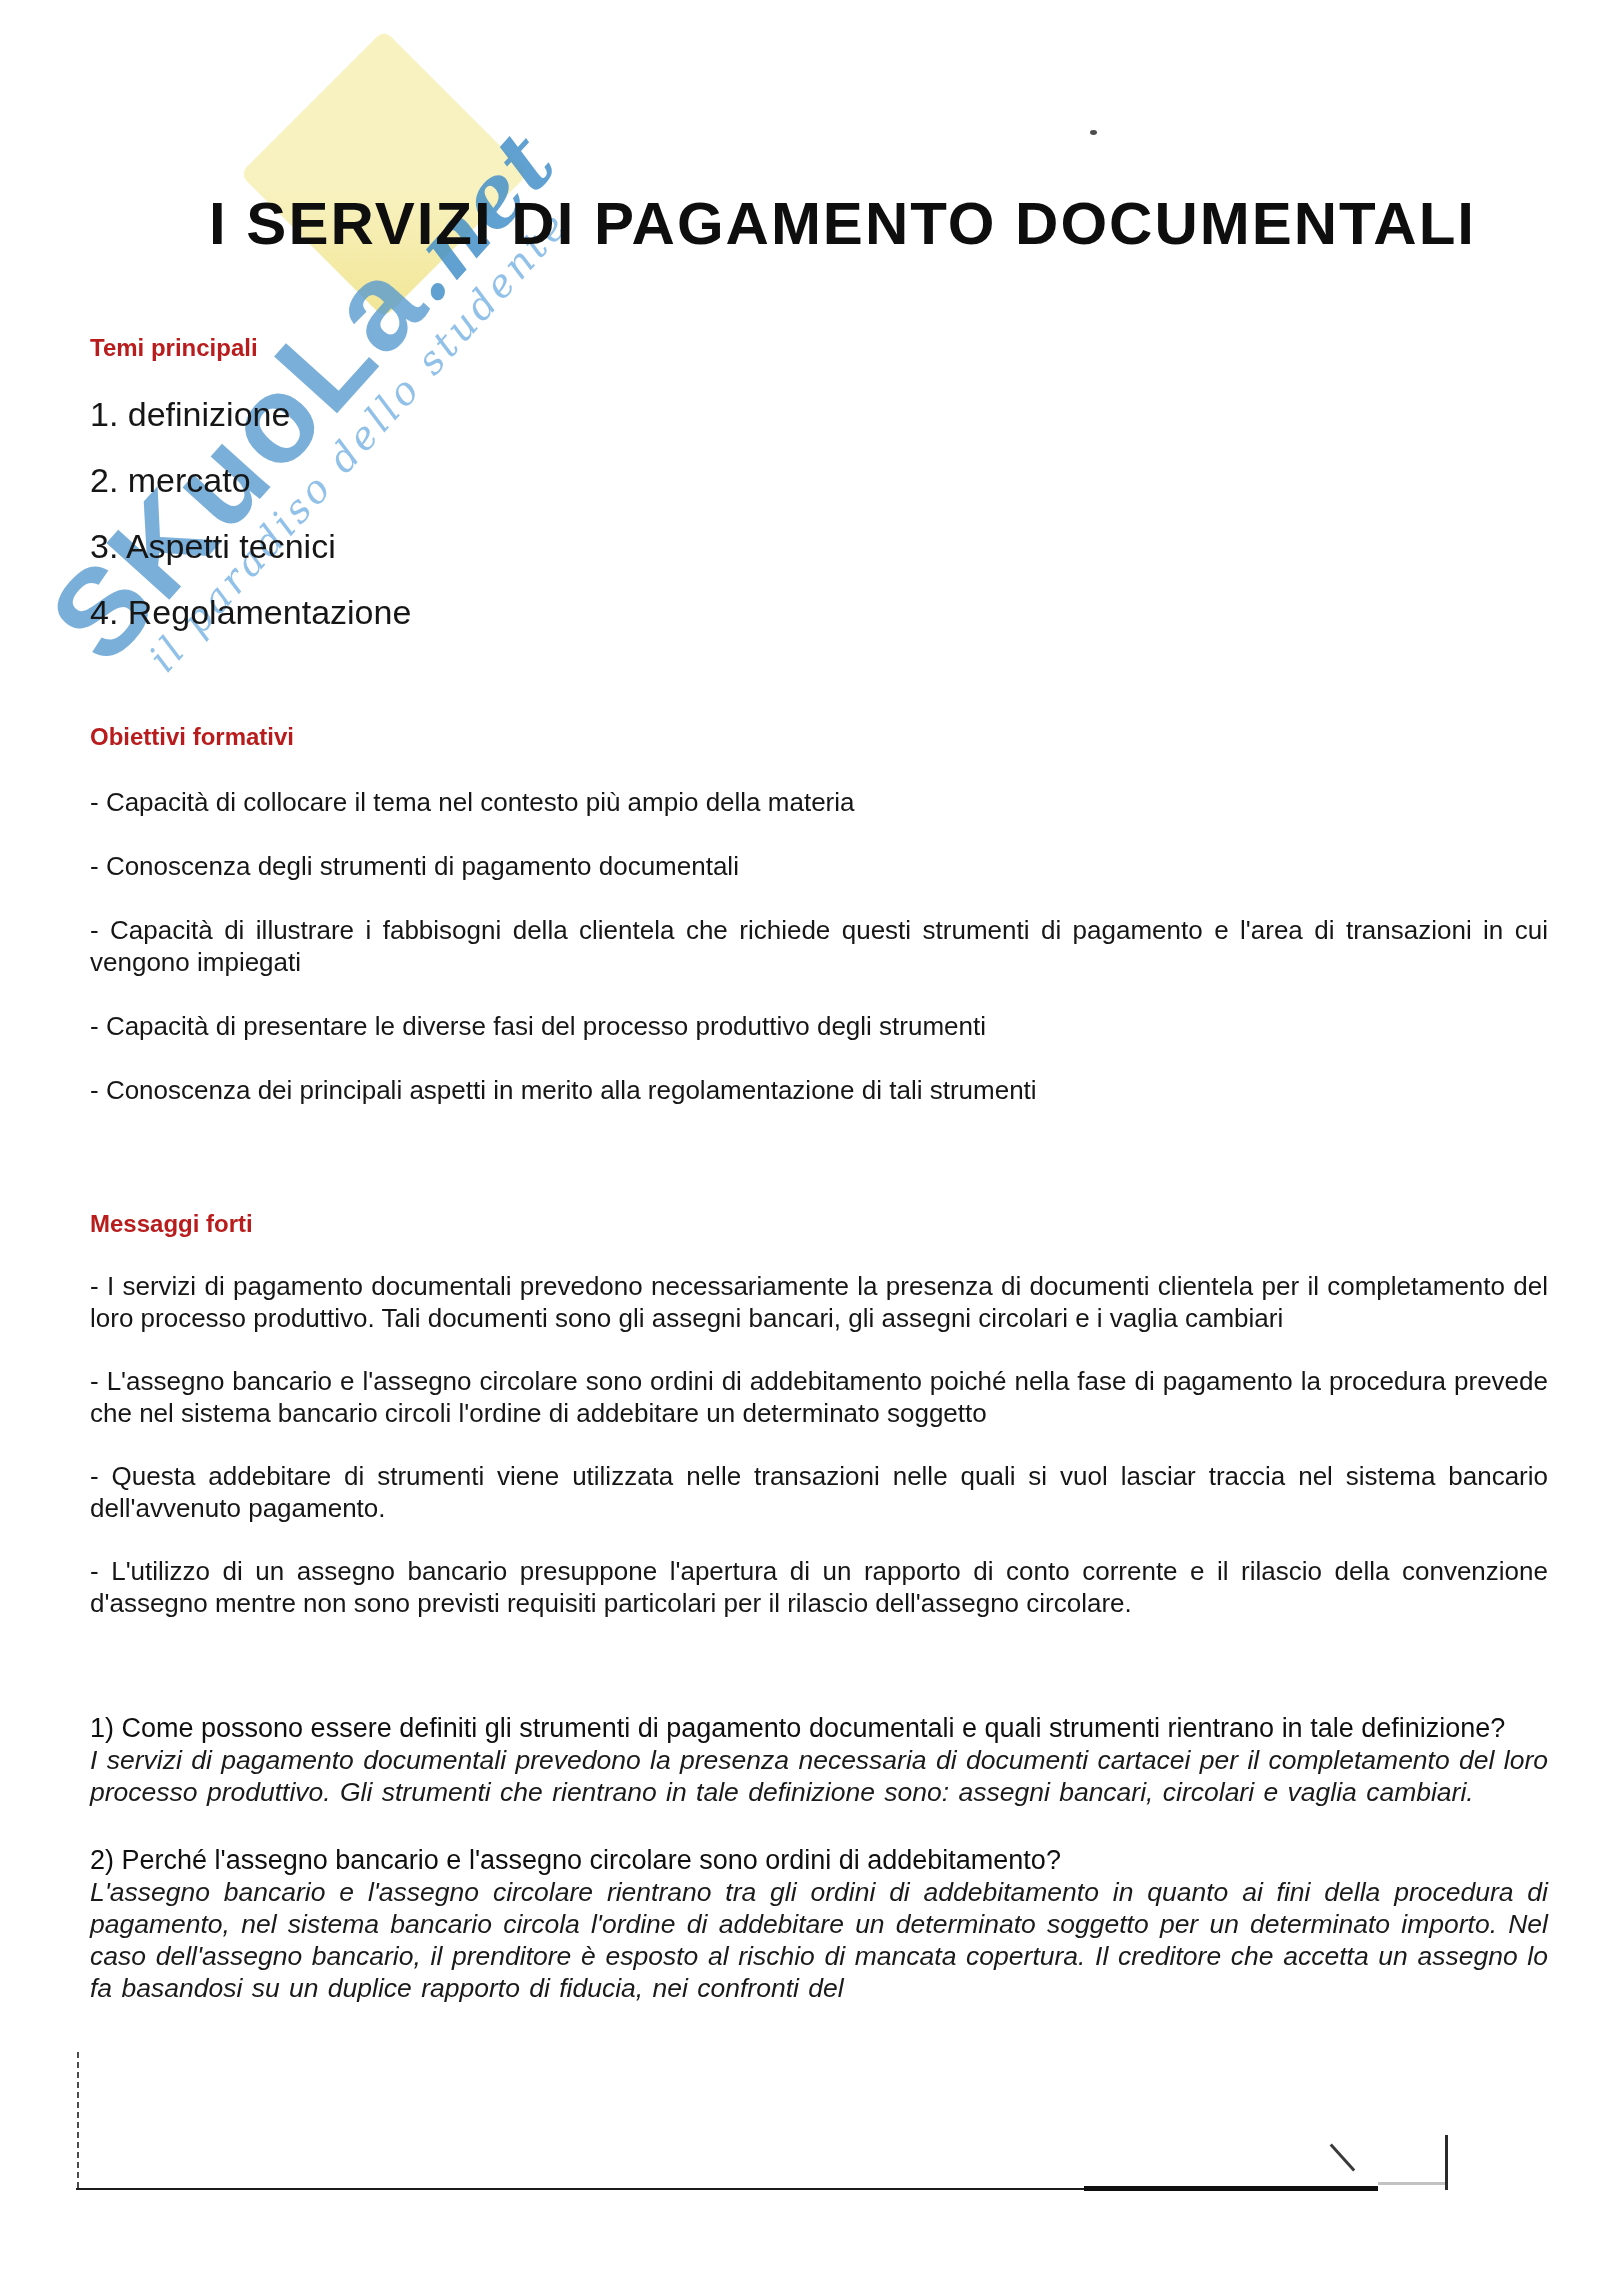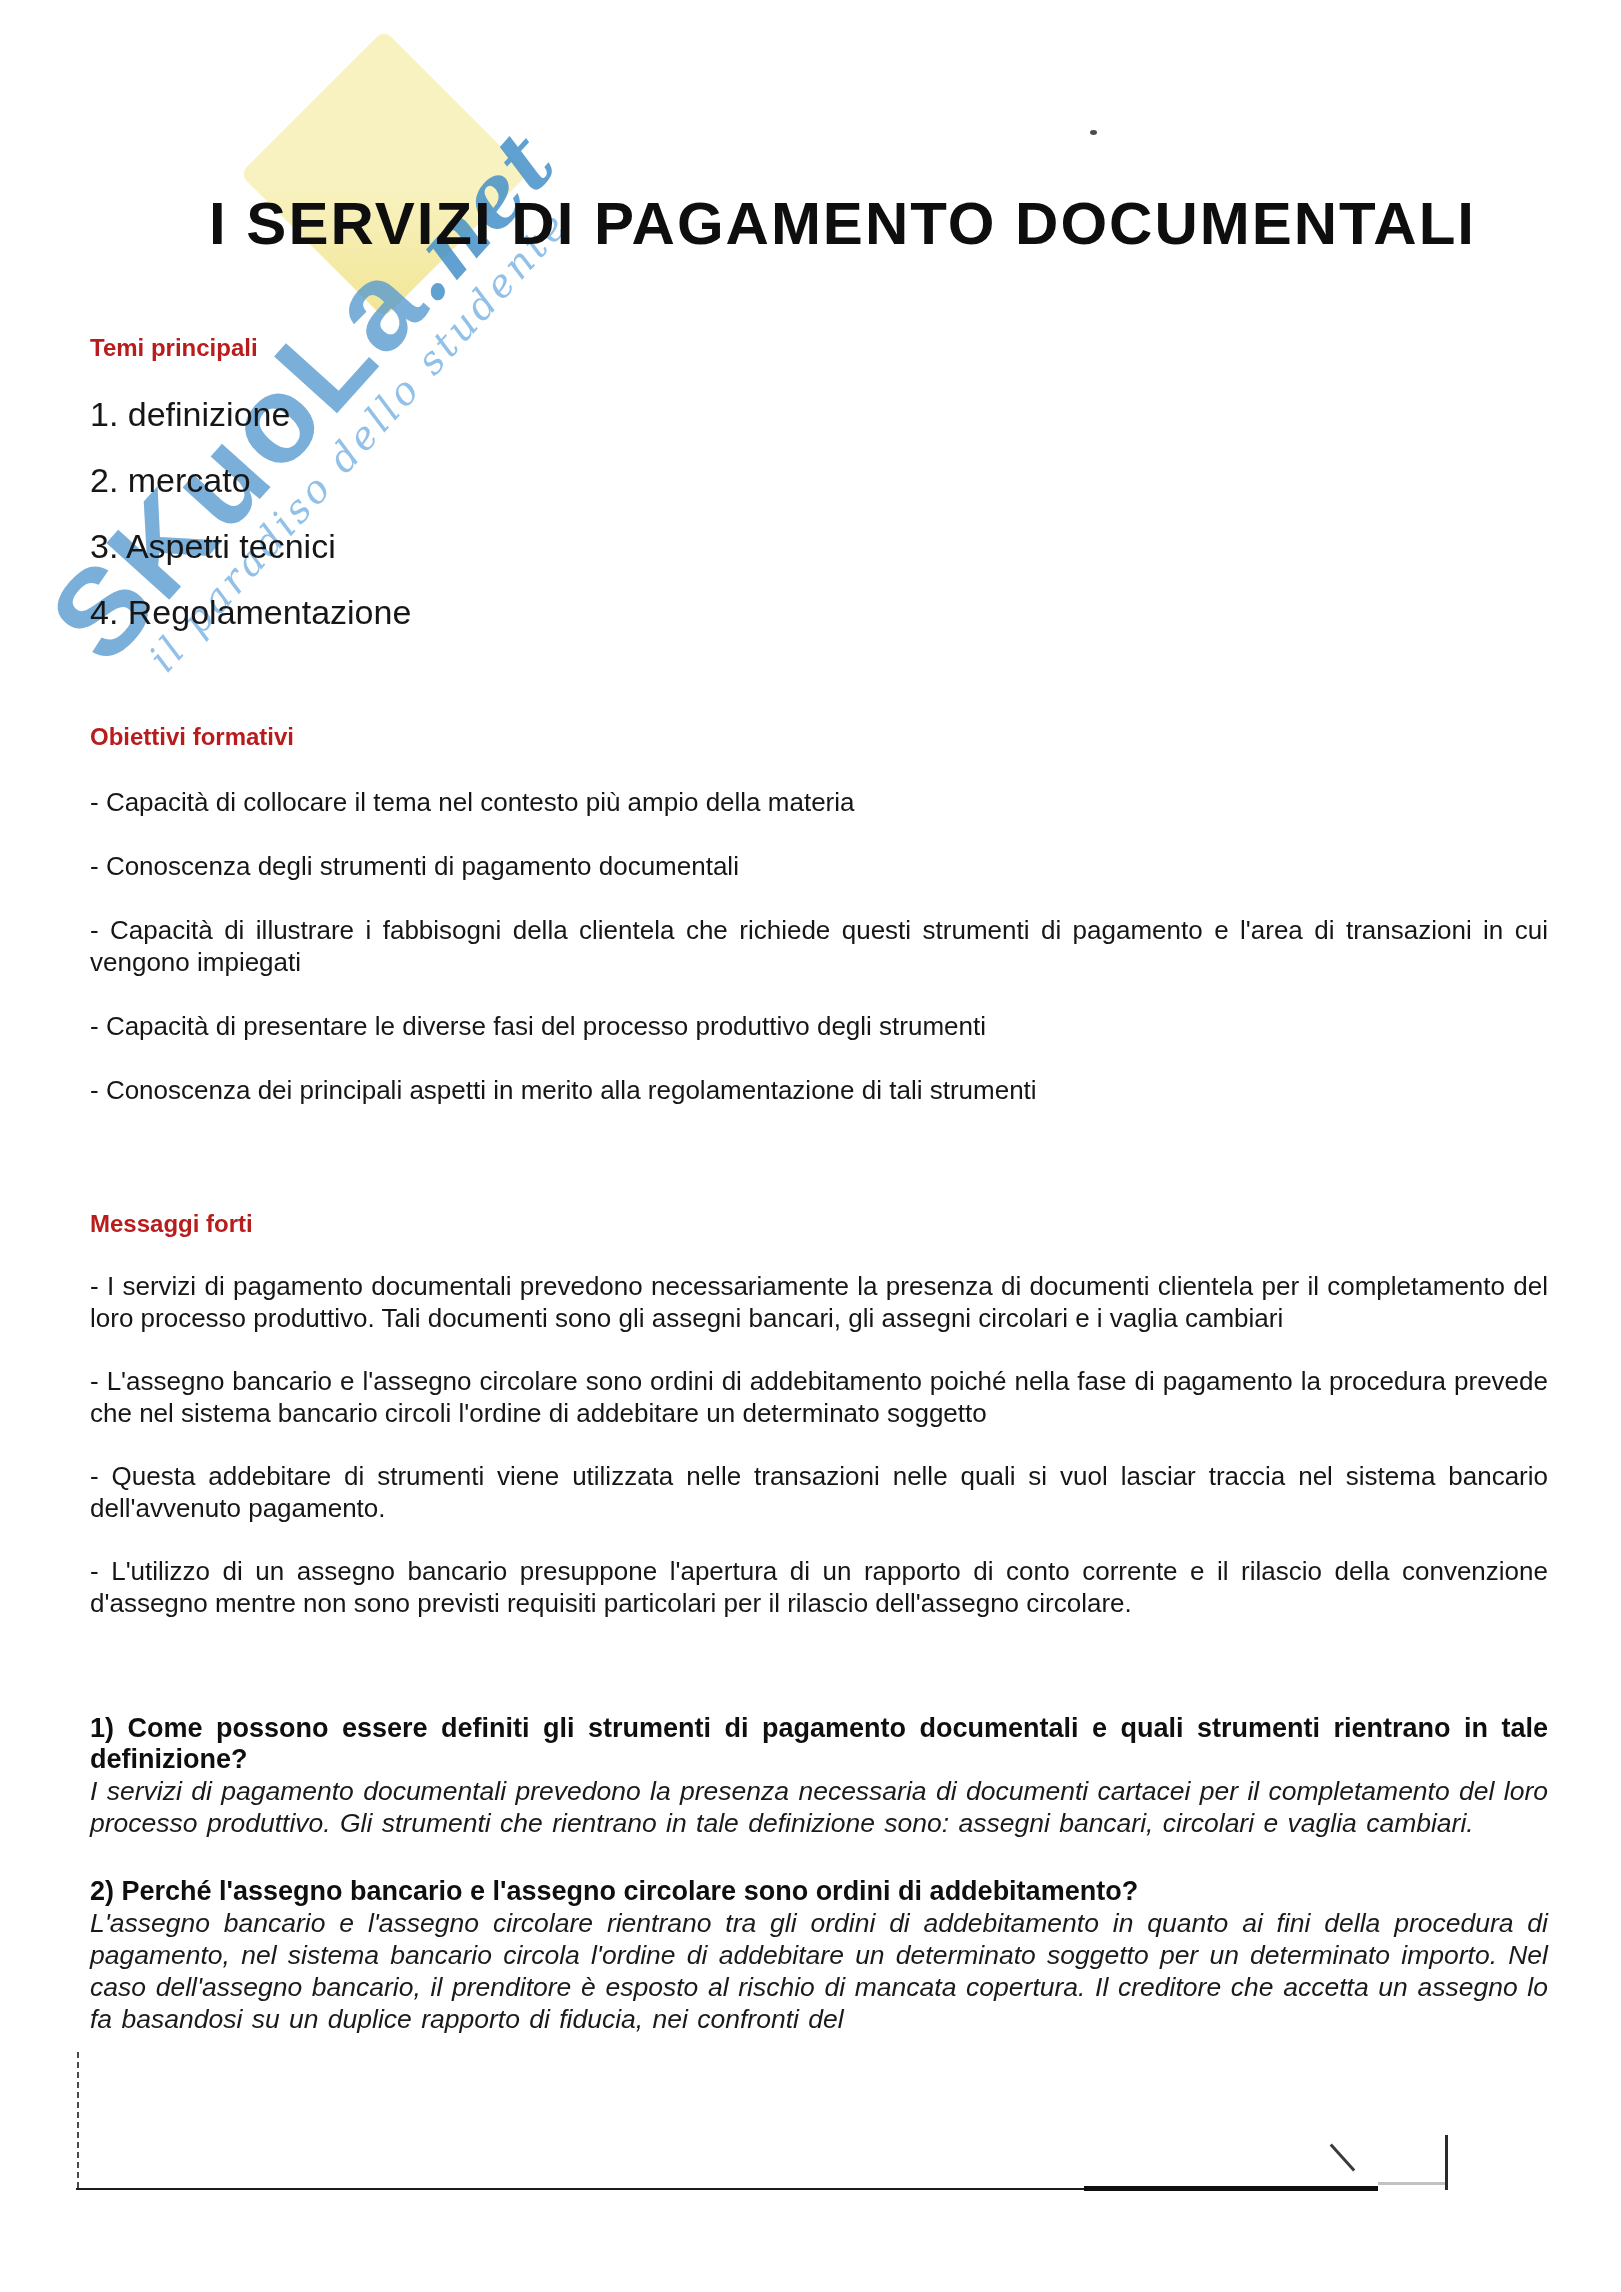--- a/index.html
+++ b/index.html
@@ -51,21 +51,21 @@
   .h-temi{margin-top:71px;}
   .li{font-size:34px;line-height:33px;margin-top:33px;}
   .h-obiettivi{margin-top:90px;}
   .b{font-size:26px;line-height:32px;margin-top:32px;text-align:justify;}
   .b:first-of-type{margin-top:31px;}
   .h-messaggi{margin-top:100px;}
   .p{font-size:26px;line-height:32px;margin-top:31px;text-align:justify;}
   .p-first{margin-top:29px;}
   .qa{margin-top:94px;}
   .qa-2{margin-top:37px;}
-  .q{font-size:27px;font-weight:bold;line-height:31px;text-align:justify;color:#0f0f0f;}
+  .q{font-size:27px;font-weight:normal;line-height:31px;text-align:justify;color:#0f0f0f;}
   .a{font-size:26.5px;font-style:italic;line-height:32px;text-align:justify;word-spacing:2px;color:#1a1a1a;}
   
   .art{position:absolute;z-index:3;}
   .art-left-dash{left:77px;top:2052px;height:136px;width:0;border-left:2.9px dashed #4a4a4a;}
   .art-bottom-line{left:76px;top:2188px;width:1302px;height:2px;background:#1c1c1c;}
   .art-bottom-thick{left:1084px;top:2186px;width:294px;height:4.9px;background:#0f0f0f;}
   .art-bottom-light{left:1378px;top:2182px;width:69px;height:2.9px;background:#c2c2c2;}
   .art-right-v{left:1445px;top:2135px;width:2.9px;height:55px;background:#2a2a2a;}
   .art-tick{left:1325px;top:2156px;width:35px;height:2.9px;background:#3a3a3a;transform:rotate(48deg);}
   .art-speck{left:1090px;top:130px;width:6.9px;height:4.9px;background:#4d4d4d;border-radius:50%;}

